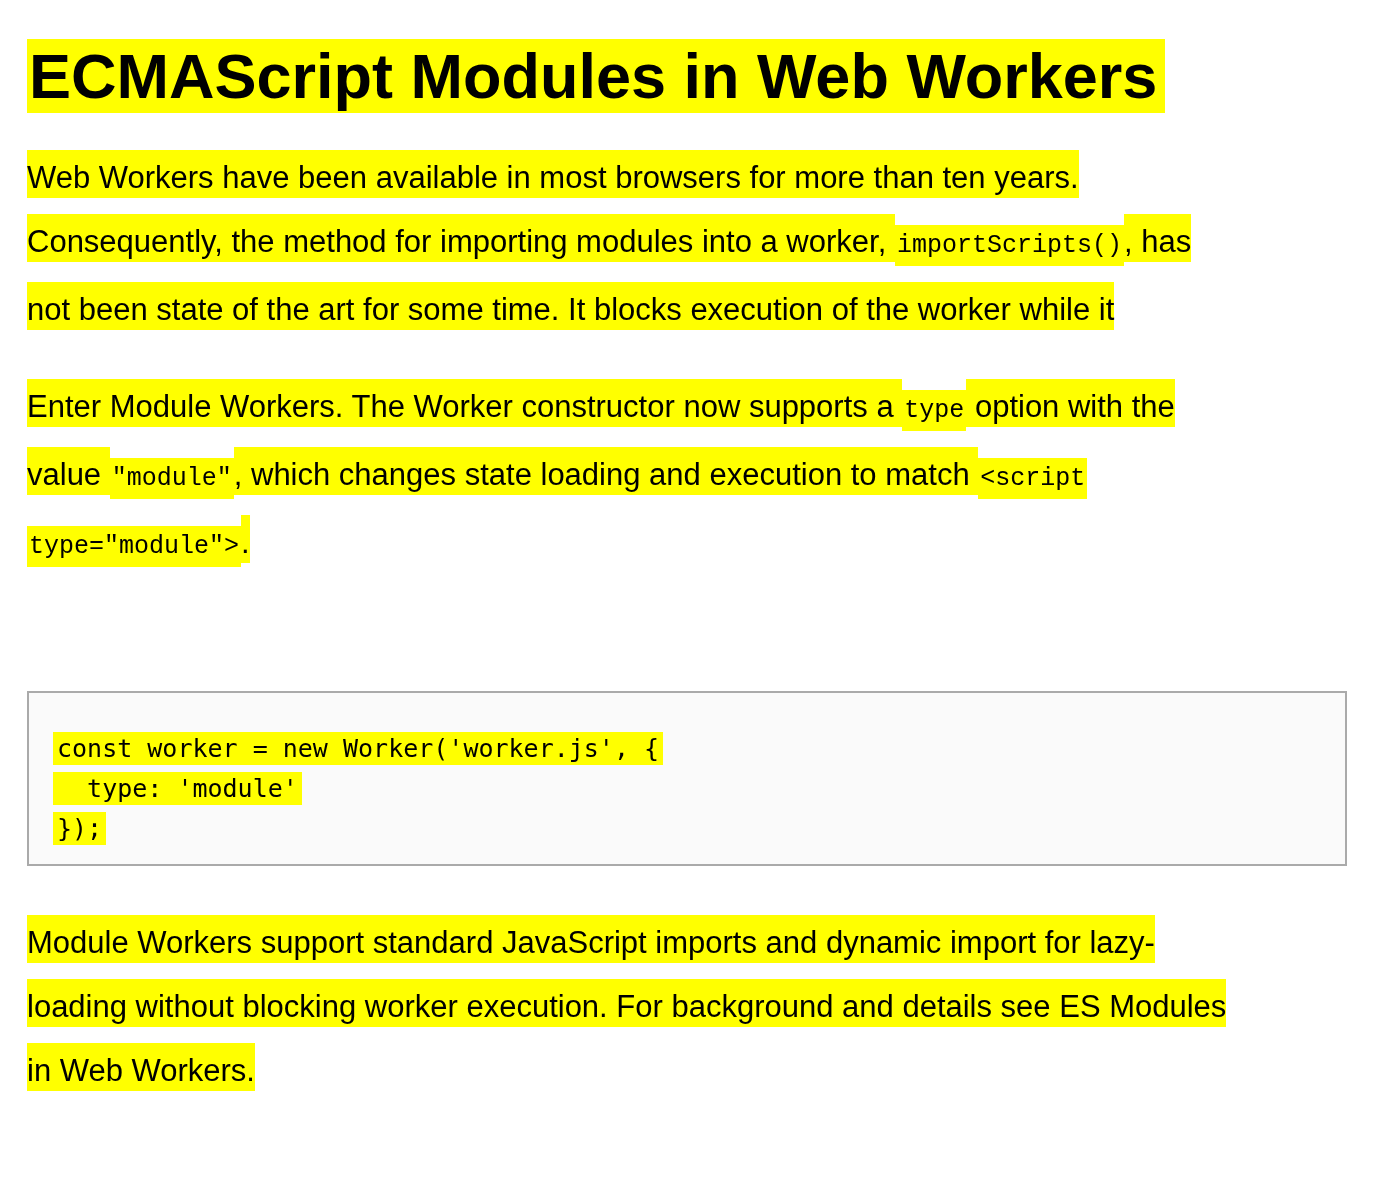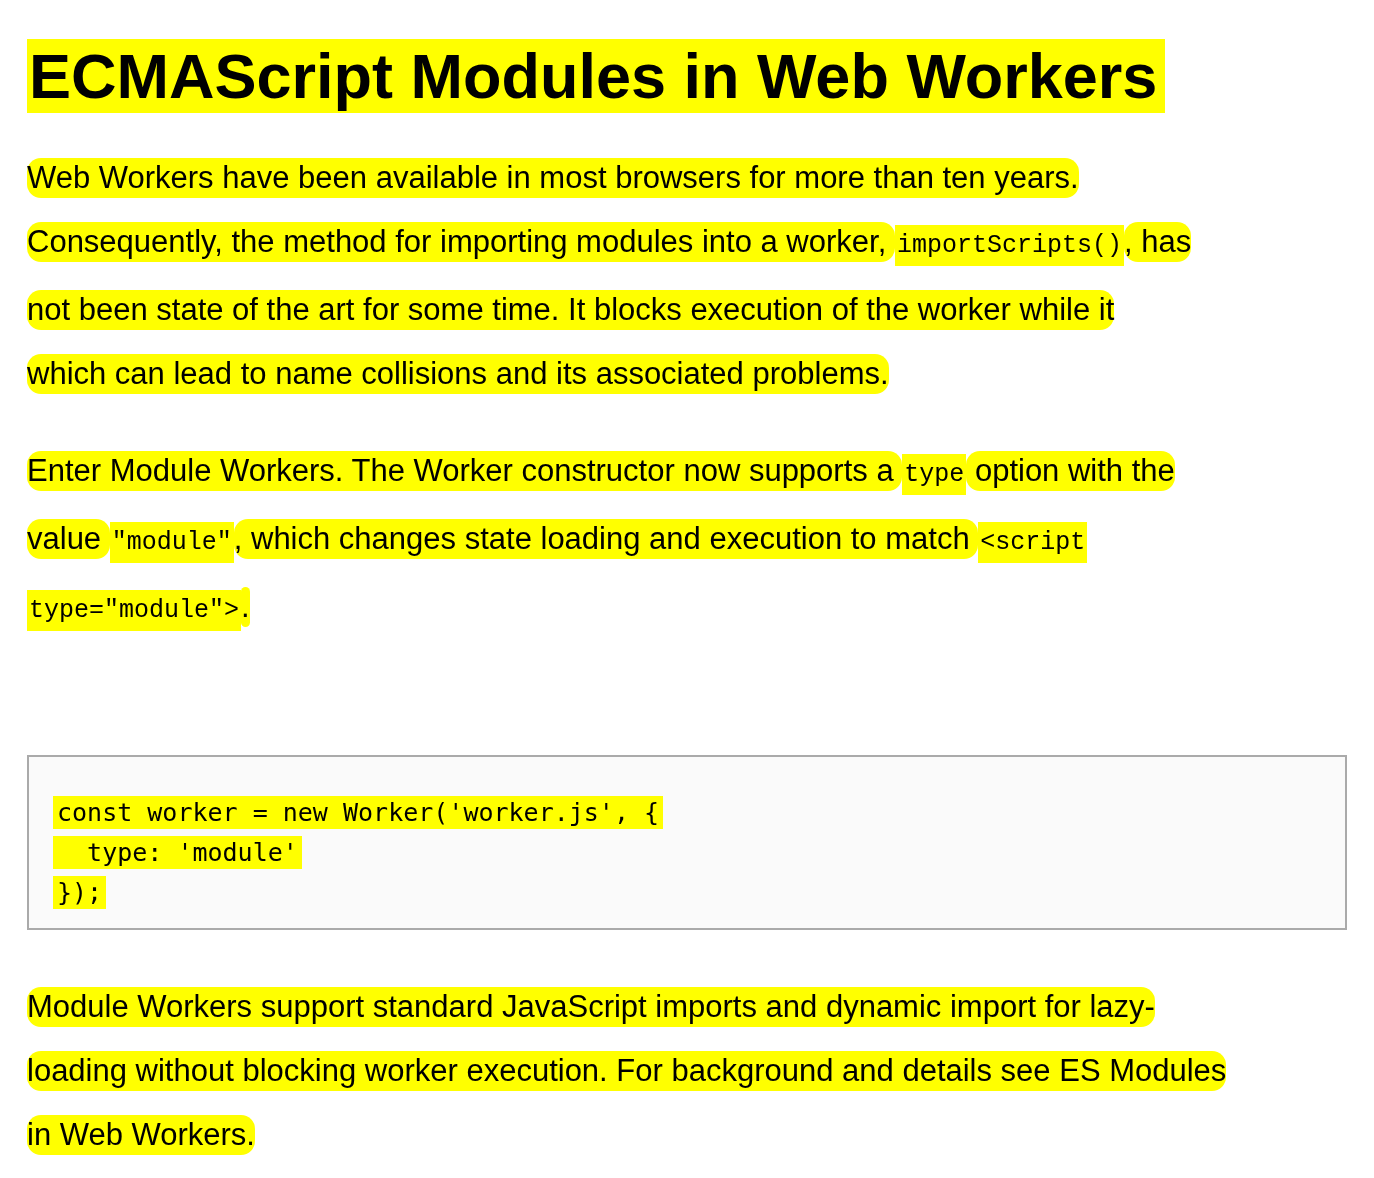--- a/index.html
+++ b/index.html
@@ -20,21 +20,21 @@
   }
   .hl { background-color: var(--hl, #ffff00); }
   .h1-hl { padding: 2px 8px 2px 2px; }
 
   .para {
     font-size: 31px;
     line-height: 64px;
     margin: 0 0 33px 0;
   }
   .line { display: block; white-space: pre; }
-  .txt { padding: 2px 0 3px 0; border-radius: 14px; }
+  .txt { padding: 10px 0 3px 0; }
 
   .inline-code {
     font-family: "Liberation Mono", "DejaVu Sans Mono", monospace;
     font-size: 25px;
     padding: 6px 2px 6px 2px;
   }
 
   .code-block {
     margin: 112px 0 45px 0;
     border: 2px solid var(--code-border, #aaaaaa);
@@ -56,21 +56,20 @@
 <main class="page">
   <h1>
     <span class="hl h1-hl">ECMAScript Modules in Web Workers</span>
   </h1>
 
   <section id="paragraphs-before">
       <p class="para">
         <span class="line"><span class="hl txt">Web Workers have been available in most browsers for more than ten years.</span></span>
         <span class="line"><span class="hl txt">Consequently, the method for importing modules into a worker, </span><code class="hl inline-code">importScripts()</code><span class="hl txt">, has</span></span>
         <span class="line"><span class="hl txt">not been state of the art for some time. It blocks execution of the worker while it</span></span>
-        <span class="line"><span class="hl txt">which can lead to name collisions and its associated problems.</span></span>
       </p>
       <p class="para">
         <span class="line"><span class="hl txt">Enter Module Workers. The Worker constructor now supports a </span><code class="hl inline-code">type</code><span class="hl txt"> option with the</span></span>
         <span class="line"><span class="hl txt">value </span><code class="hl inline-code">"module"</code><span class="hl txt">, which changes state loading and execution to match </span><code class="hl inline-code">&lt;script</code></span>
         <span class="line"><code class="hl inline-code">type="module"&gt;</code><span class="hl txt">.</span></span>
       </p>
     </section>
 
   <pre class="code-block"><code id="code-lines"><span class="code-line"><span class="hl code-hl">const worker = new Worker('worker.js', {</span></span><span class="code-line"><span class="hl code-hl">  type: 'module'</span></span><span class="code-line"><span class="hl code-hl">});</span></span></code></pre>
 

